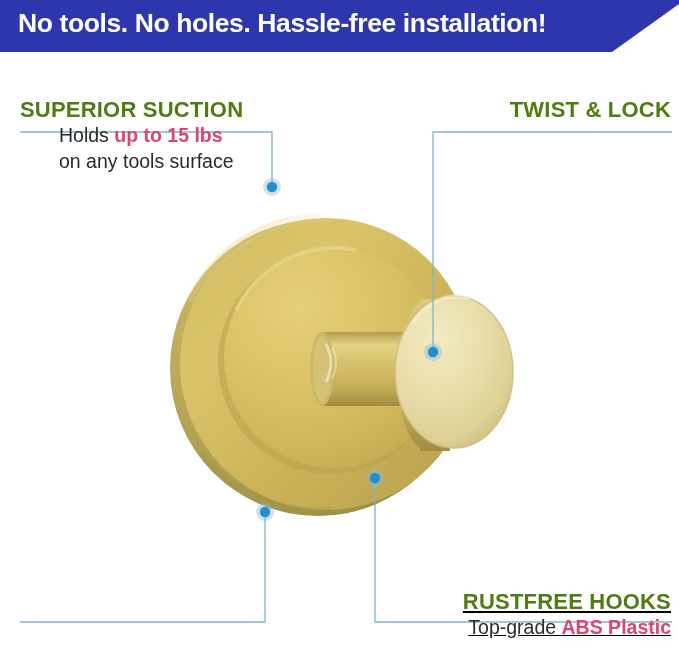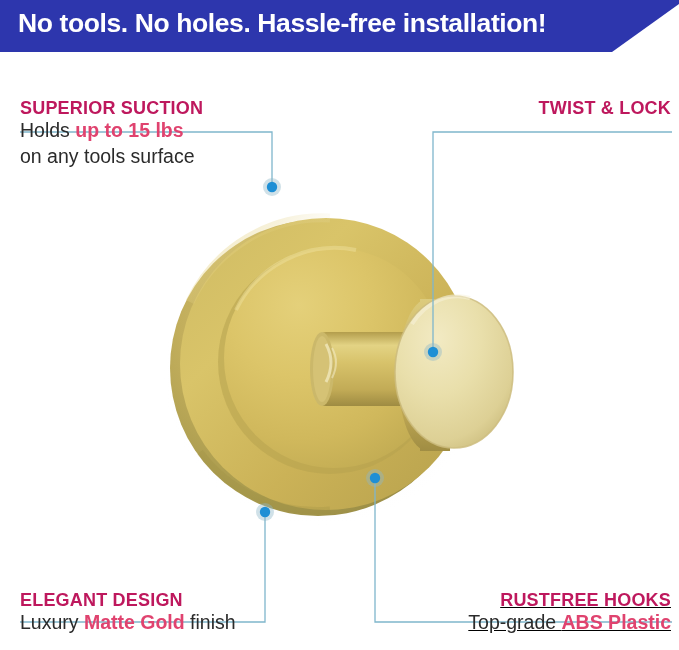--- a/index.html
+++ b/index.html
@@ -58,35 +58,36 @@
     width: 679px;
     height: 650px;
     pointer-events: none;
   }
 
   
   .callout-block {
     position: absolute;
   }
   .callout-title {
-    color: #be185d;
-    font-size: 18px;
+    color: #4d7c0f;
+    font-size: 22px;
     font-weight: bold;
     letter-spacing: 0.2px;
     line-height: 1.12;
     white-space: nowrap;
     font-family: "Liberation Sans", sans-serif;
   }
   .callout-body {
     color: #2b2b2b;
     font-size: 19.5px;
     line-height: 1.33;
     white-space: nowrap;
     font-family: "Liberation Sans", sans-serif;
     font-weight: normal;
+    margin-left: 39px;
   }
   .hl {
     color: #e0436f;
     font-weight: bold;
   }
   .align-right {
     text-align: right;
   }
 
   #block-superior { left: 20px;  top: 98px; }
@@ -226,26 +227,20 @@
     <div class="callout-body">
       <span>Holds </span><span class="hl">up to 15 lbs</span><span></span>
     </div>
     <div class="callout-body">on any tools surface</div>
   </div>
 
   <div id="block-twist" class="callout-block align-right">
     <div class="callout-title">TWIST &amp; LOCK</div>
   </div>
 
-  <div id="block-elegant" class="callout-block">
-    <div class="callout-title">ELEGANT DESIGN</div>
-    <div class="callout-body">
-      <span>Luxury </span><span class="hl">Matte Gold</span><span> finish</span>
-    </div>
-  </div>
 
   <div id="block-rustfree" class="callout-block align-right">
     <div class="callout-title">RUSTFREE HOOKS</div>
     <div class="callout-body">
       <span>Top-grade </span><span class="hl">ABS Plastic</span><span></span>
     </div>
   </div>
 
 </div>
 

